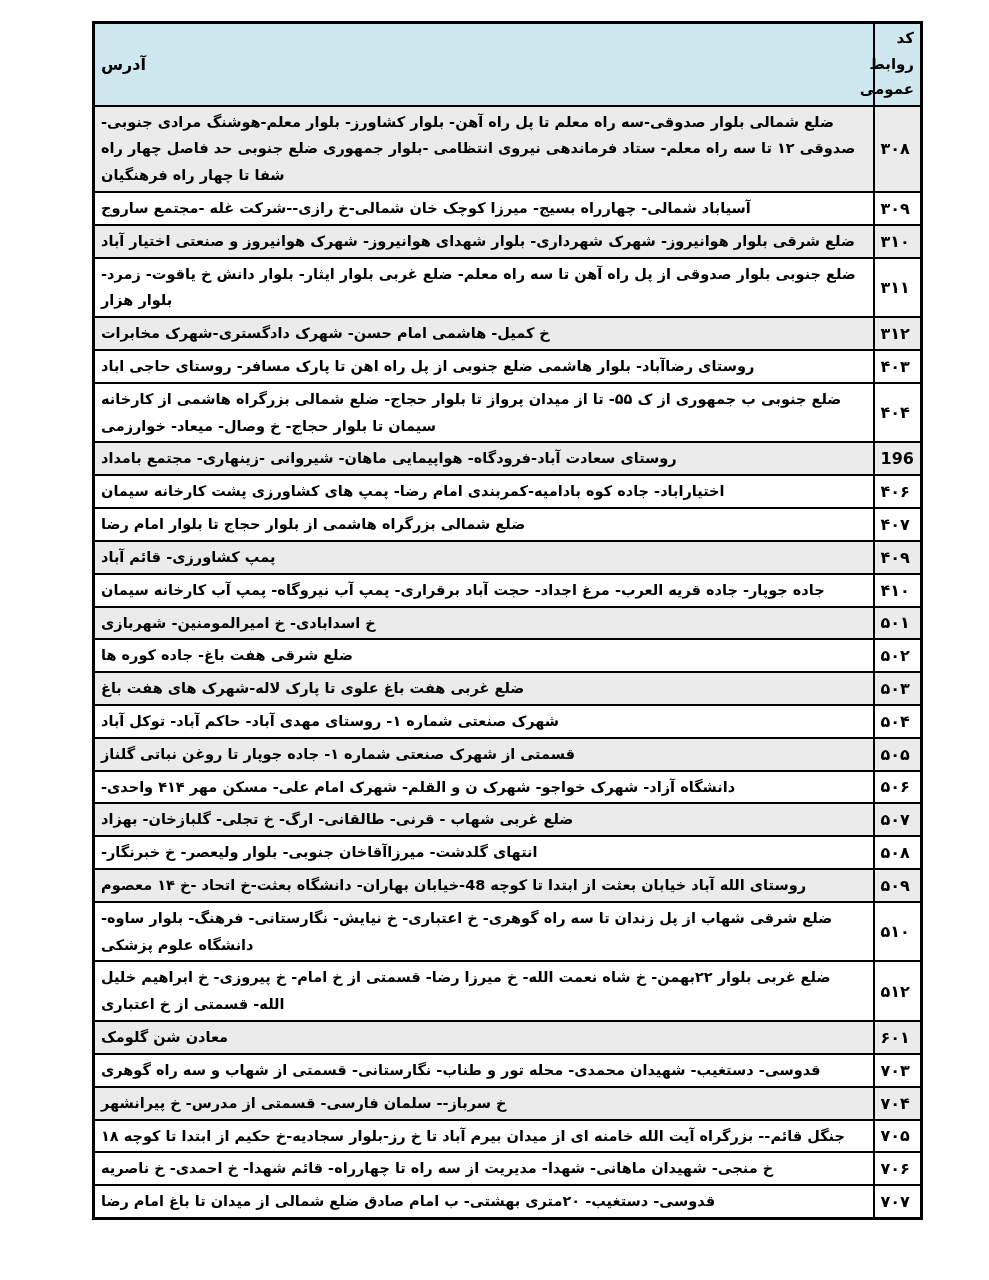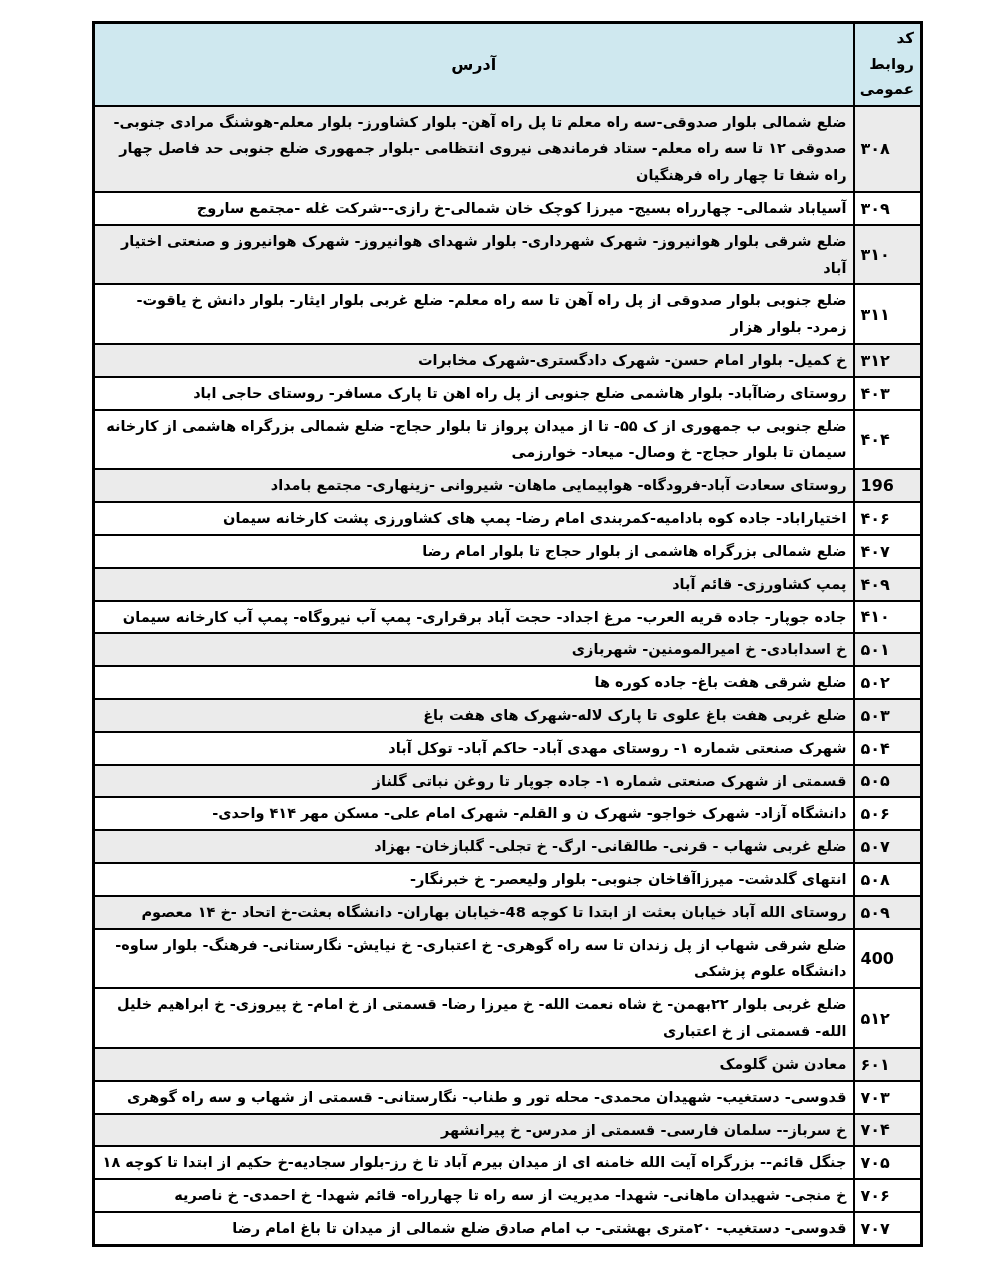--- a/index.html
+++ b/index.html
@@ -40,42 +40,42 @@
   }
   table.pr-table {
     border: 3px solid var(--border-color, #000);
   }
   thead th {
     background: var(--header-bg, #cfe8ef);
     height: 53px;
     border-bottom-width: 3px;
   }
   th.code-col, td.code-cell {
-    width: 68px;
+    width: 48px;
   }
   th.code-col {
     font-size: 15px;
     line-height: 1.7;
     text-align: right;
     padding-right: 8px;
   }
   th.addr-col {
     font-size: 16px;
-    text-align: center;
+    text-align: left;
     margin-top: 40px;
   }
   td.code-cell {
     font-size: 16px;
     text-align: left;
     height: 24px;
   }
   td.addr-cell {
     font-size: 14.5px;
     line-height: 1.85;
-    text-align: right;
+    text-align: left;
     height: 24px;
   }
   tr.shaded td {
     background: var(--shaded-bg, #ebebeb);
   }
   tr.tall td {
     height: 54px;
   }
 </style>
 </head>
@@ -101,21 +101,21 @@
         <tr class="shaded">
     <td class="code-cell">۳۱۰</td>
     <td class="addr-cell">ضلع شرقی بلوار هوانیروز- شهرک شهرداری- بلوار شهدای هوانیروز- شهرک هوانیروز و صنعتی اختیار آباد</td>
   </tr>
         <tr>
     <td class="code-cell">۳۱۱</td>
     <td class="addr-cell">ضلع جنوبی بلوار صدوقی از پل راه آهن تا سه راه معلم- ضلع غربی بلوار ایثار- بلوار دانش خ یاقوت- زمرد- بلوار هزار</td>
   </tr>
         <tr class="shaded">
     <td class="code-cell">۳۱۲</td>
-    <td class="addr-cell">خ کمیل- بلوار امام حسن- شهرک دادگستری-شهرک مخابرات</td>
+    <td class="addr-cell">خ کمیل- هاشمی امام حسن- شهرک دادگستری-شهرک مخابرات</td>
   </tr>
         <tr>
     <td class="code-cell">۴۰۳</td>
     <td class="addr-cell">روستای رضاآباد- بلوار هاشمی ضلع جنوبی از پل راه اهن تا پارک مسافر- روستای حاجی اباد</td>
   </tr>
         <tr>
     <td class="code-cell">۴۰۴</td>
     <td class="addr-cell">ضلع جنوبی ب جمهوری از ک ۵۵- تا از میدان پرواز تا بلوار حجاج- ضلع شمالی بزرگراه هاشمی از کارخانه سیمان تا بلوار حجاج- خ وصال- میعاد- خوارزمی</td>
   </tr>
         <tr class="shaded">
@@ -168,21 +168,21 @@
   </tr>
         <tr>
     <td class="code-cell">۵۰۸</td>
     <td class="addr-cell">انتهای گلدشت- میرزاآقاخان جنوبی- بلوار ولیعصر- خ خبرنگار-</td>
   </tr>
         <tr class="shaded">
     <td class="code-cell">۵۰۹</td>
     <td class="addr-cell">روستای الله آباد خیابان بعثت از ابتدا تا کوچه 48-خیابان بهاران- دانشگاه بعثت-خ اتحاد -خ ۱۴ معصوم</td>
   </tr>
         <tr class="tall">
-    <td class="code-cell">400</td>
+    <td class="code-cell">۵۱۰</td>
     <td class="addr-cell">ضلع شرقی شهاب از پل زندان تا سه راه گوهری- خ اعتباری- خ نیایش- نگارستانی- فرهنگ- بلوار ساوه- دانشگاه علوم پزشکی</td>
   </tr>
         <tr class="tall">
     <td class="code-cell">۵۱۲</td>
     <td class="addr-cell">ضلع غربی بلوار ۲۲بهمن- خ شاه نعمت الله- خ میرزا رضا- قسمتی از خ امام- خ پیروزی- خ ابراهیم خلیل الله- قسمتی از خ اعتباری</td>
   </tr>
         <tr class="shaded">
     <td class="code-cell">۶۰۱</td>
     <td class="addr-cell">معادن شن گلومک</td>
   </tr>

